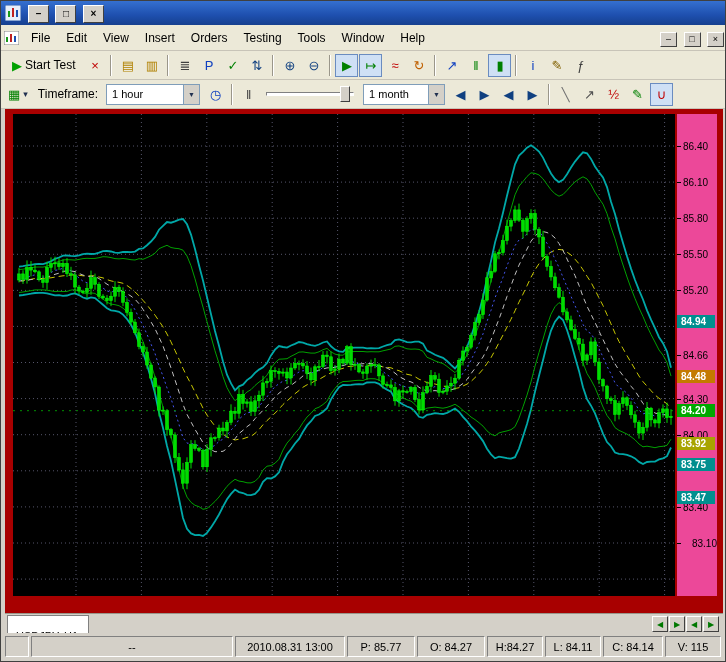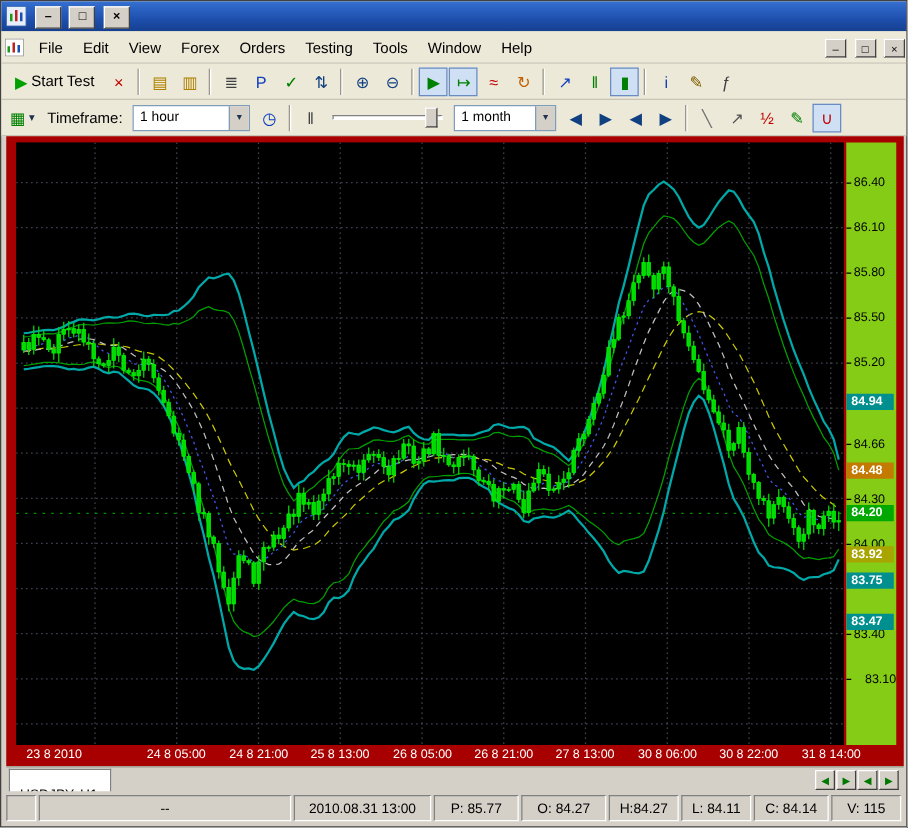--- a/index.html
+++ b/index.html
@@ -65,21 +65,21 @@
   .slider{position:relative;width:88px;height:20px;margin:0 5px;}
   .slider .groove{position:absolute;left:0;right:0;top:8px;height:4px;background:#fff;
     border:1px solid;border-color:#808080 #fff #fff #808080;}
   .slider .thumb{position:absolute;left:74px;top:2px;width:10px;height:16px;background:#d4d0c8;
     border:1px solid;border-color:#fff #404040 #404040 #fff;}
   
   .mdi{position:absolute;left:4px;top:108px;width:718px;height:504px;background:#a80000;}
   .chart{position:absolute;left:12px;top:113px;width:662px;height:482px;background:#000;}
   .chart svg{position:absolute;left:0;top:0;}
   .chart .overlay{position:absolute;left:6px;top:4px;color:#cfcfcf;font-size:11px;}
-  .paxis{position:absolute;left:676px;top:113px;width:40px;height:482px;background:#84cc16;overflow:hidden;}
+  .paxis{position:absolute;left:676px;top:113px;width:40px;height:482px;background:#ec4899;overflow:hidden;}
   .paxis .plabel{position:absolute;left:0;width:100%;font-size:10px;color:#000;padding-left:6px;line-height:11px;}
   .paxis .plabel::before{content:"";position:absolute;left:0;top:5px;width:4px;height:1px;background:#000;}
   .paxis .ptag{position:absolute;left:0;width:38px;height:13px;color:#fff;font-size:10px;font-weight:bold;
     line-height:13px;padding-left:4px;}
   .taxis{position:absolute;left:12px;top:597px;width:662px;height:14px;}
   .taxis .tlabel{position:absolute;top:0;color:#fff;font-size:10px;white-space:nowrap;transform:translateX(-50%);}
   .taxis .tlabel.first{transform:none;}
   
   .tabstrip{position:absolute;left:4px;top:612px;width:718px;height:20px;background:#d4d0c8;
     border-top:1px solid #9a968a;}
@@ -122,21 +122,21 @@
           <rect x="0" y="0" width="15" height="14" fill="#fff" stroke="#808080"></rect>
           <rect x="2" y="6" width="2" height="5" fill="#1a9a1a"></rect>
           <rect x="6" y="3" width="2" height="8" fill="#c02020"></rect>
           <rect x="10" y="5" width="2" height="6" fill="#1a50b0"></rect>
         </svg>
     </span>
     <div class="menu-items">
         <div class="menu-item">File</div>
         <div class="menu-item">Edit</div>
         <div class="menu-item">View</div>
-        <div class="menu-item">Forex</div>
+        <div class="menu-item">Insert</div>
         <div class="menu-item">Orders</div>
         <div class="menu-item">Testing</div>
         <div class="menu-item">Tools</div>
         <div class="menu-item">Window</div>
         <div class="menu-item">Help</div>
       </div>
     <span>
       <button class="mdi-btn">–</button>
       <button class="mdi-btn">□</button>
       <button class="mdi-btn">×</button>
@@ -651,32 +651,20 @@
       <div class="plabel" style="top: 388px;">83.40</div>
       <div class="plabel" style="top: 424px; text-align: right;">83.10</div>
       <div class="plabel" style="top: 460px; margin-top: 41px;">82.80</div>
       <div class="ptag" style="top: 201px; background: rgb(0, 143, 143);">84.94</div>
       <div class="ptag" style="top: 256px; background: rgb(196, 122, 0);">84.48</div>
       <div class="ptag" style="top: 290px; background: rgb(0, 168, 0);">84.20</div>
       <div class="ptag" style="top: 323px; background: rgb(168, 164, 0);">83.92</div>
       <div class="ptag" style="top: 344px; background: rgb(0, 143, 143);">83.75</div>
       <div class="ptag" style="top: 377px; background: rgb(0, 143, 143);">83.47</div>
     </div>
-  <div class="taxis" id="time-axis">
-      <div class="tlabel first" style="left: 8px;">23 8 2010</div>
-      <div class="tlabel" style="left: 128px;">24 8 05:00</div>
-      <div class="tlabel" style="left: 194px;">24 8 21:00</div>
-      <div class="tlabel" style="left: 259px;">25 8 13:00</div>
-      <div class="tlabel" style="left: 325px;">26 8 05:00</div>
-      <div class="tlabel" style="left: 390px;">26 8 21:00</div>
-      <div class="tlabel" style="left: 455px;">27 8 13:00</div>
-      <div class="tlabel" style="left: 521px;">30 8 06:00</div>
-      <div class="tlabel" style="left: 586px;">30 8 22:00</div>
-      <div class="tlabel" style="left: 652px;">31 8 14:00</div>
-    </div>
 
   <div class="tabstrip">
     <div class="tab">USDJPY, H1</div>
     <div class="tab-scroll" id="tab-scroll">
         <button class="tsbtn">◀</button>
         <button class="tsbtn">▶</button>
         <button class="tsbtn">◀</button>
         <button class="tsbtn">▶</button>
       </div>
   </div>

